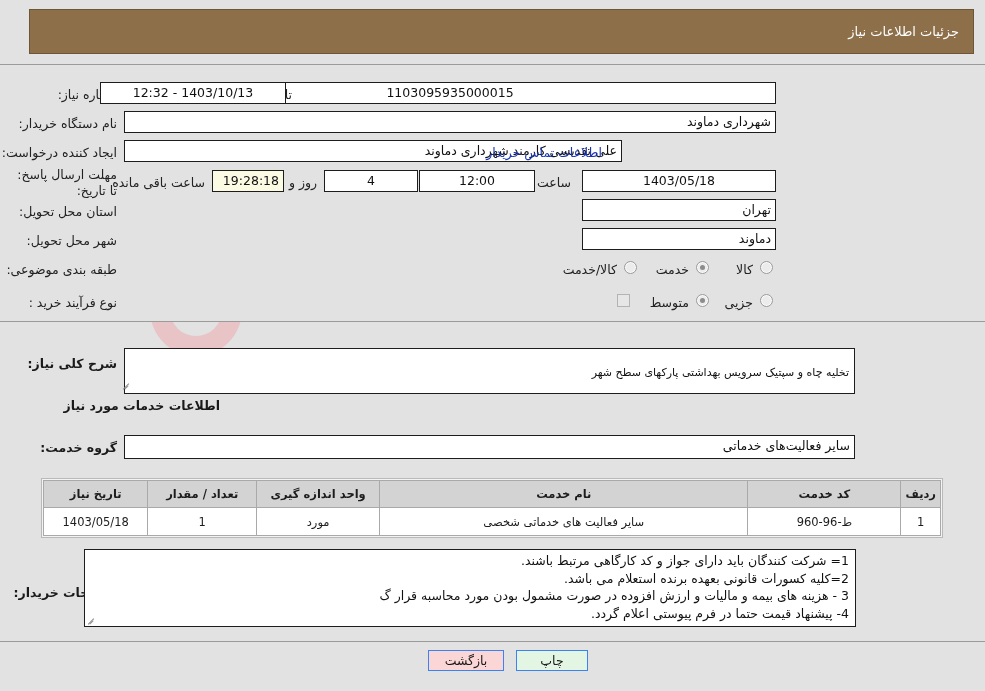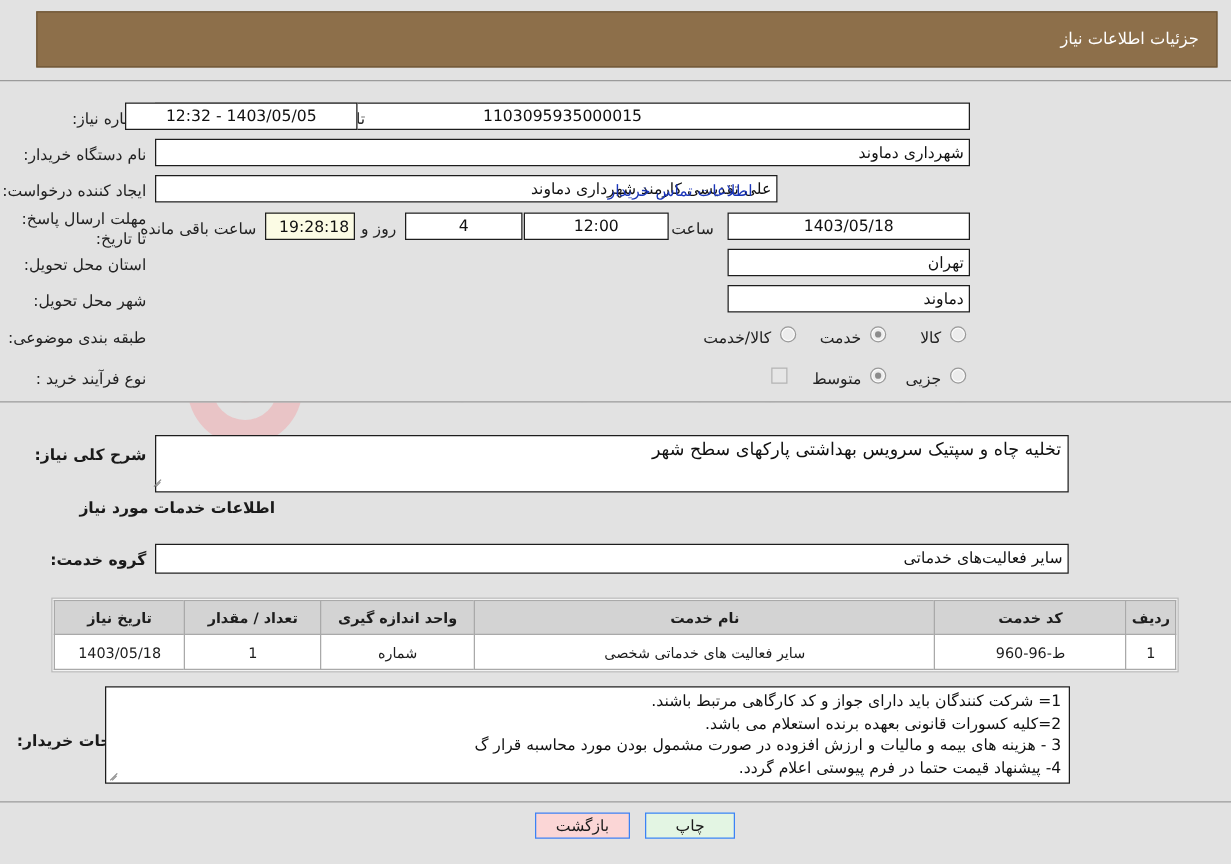--- a/index.html
+++ b/index.html
@@ -154,23 +154,23 @@
   
   .sec2 {
     position: absolute;
     left: 0; top: 330px;
     width: 985px; height: 140px;
   }
   .ta {
     position: absolute;
     background: #ffffff;
     border: 1px solid #1d1d1d;
-    font-size: 14px;
+    font-size: 11px;
     color: #111;
-    padding: 3px 5px;
+    padding: 15px 5px;
     text-align: right;
     overflow: hidden;
     line-height: 17px;
   }
   .resizer {
     position: absolute;
     width: 10px; height: 10px;
     pointer-events: none;
   }
   .resizer::before {
@@ -291,21 +291,21 @@
 
   <div class="header-bar">
     <div class="header-title">جزئیات اطلاعات نیاز</div>
   </div>
 
   <div class="panel">
 
     <div class="lbl" style="right:868px; top:22px;">شماره نیاز:</div>
     <div class="fld center" style="right:209px; top:17px; width:652px;">1103095935000015</div>
     <div class="lbl" style="right:693px; top:22px;">تاریخ و ساعت اعلان عمومی:</div>
-    <div class="fld center" style="right:699px; top:17px; width:186px;">1403/05/05 - 12:32</div>
+    <div class="fld center" style="right:699px; top:17px; width:186px;">1403/10/13 - 12:32</div>
 
     <div class="lbl" style="right:868px; top:51px;">نام دستگاه خریدار:</div>
     <div class="fld right" style="right:209px; top:46px; width:652px;">شهرداری دماوند</div>
 
     <div class="lbl" style="right:868px; top:80px;">ایجاد کننده درخواست:</div>
     <div class="fld right" style="right:363px; top:75px; width:498px;padding-left:36px;">علی تقدیسی کارمند شهرداری دماوند</div>
     <div class="link" style="right:383px; top:80px;">اطلاعات تماس خریدار</div>
 
     <div class="lbl" style="right:868px; top:102px; width:105px; line-height:16px; white-space:normal;">مهلت ارسال پاسخ: تا تاریخ:</div>
     <div class="fld center" style="right:209px; top:105px; width:194px;">1403/05/18</div>
@@ -359,21 +359,21 @@
           <th style="width:125px;margin-left:48px;">واحد اندازه گیری</th>
           <th style="width:110px;">تعداد / مقدار</th>
           <th style="width:105px;">تاریخ نیاز</th>
         </tr>
       </thead>
       <tbody>
         <tr>
           <td>1</td>
           <td>ط-96-960</td>
           <td>سایر فعالیت های خدماتی شخصی</td>
-          <td>شماره</td>
+          <td>مورد</td>
           <td>1</td>
           <td>1403/05/18</td>
         </tr>
       </tbody>
     </table>
   </div>
 
   <div class="notes-label">توضیحات خریدار:</div>
   <div class="notes-wrap">
     <div class="notes-line">1= شرکت کنندگان باید دارای جواز و کد کارگاهی مرتبط باشند.</div>

